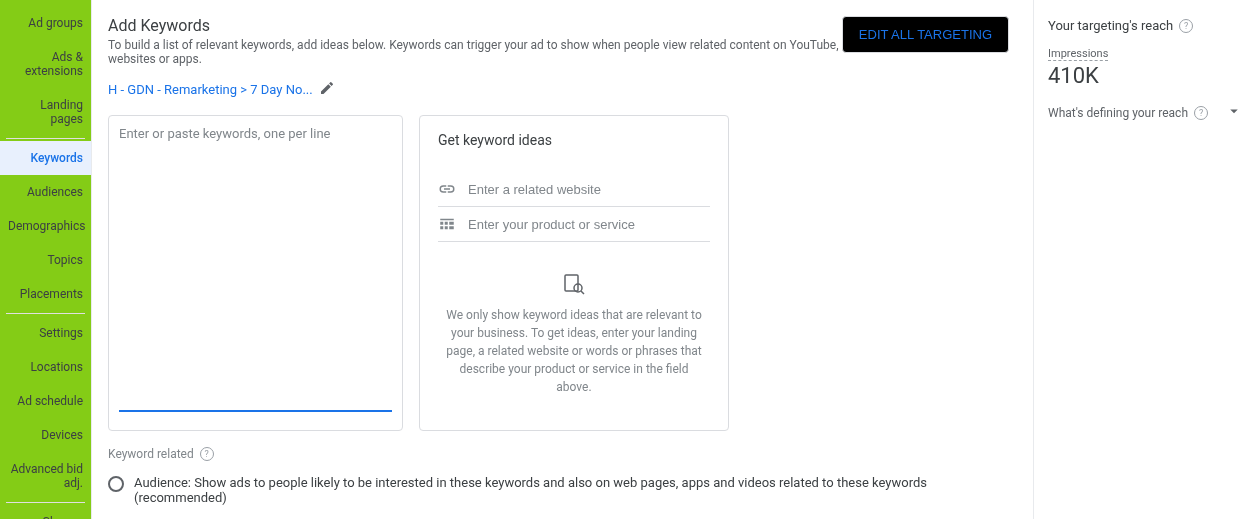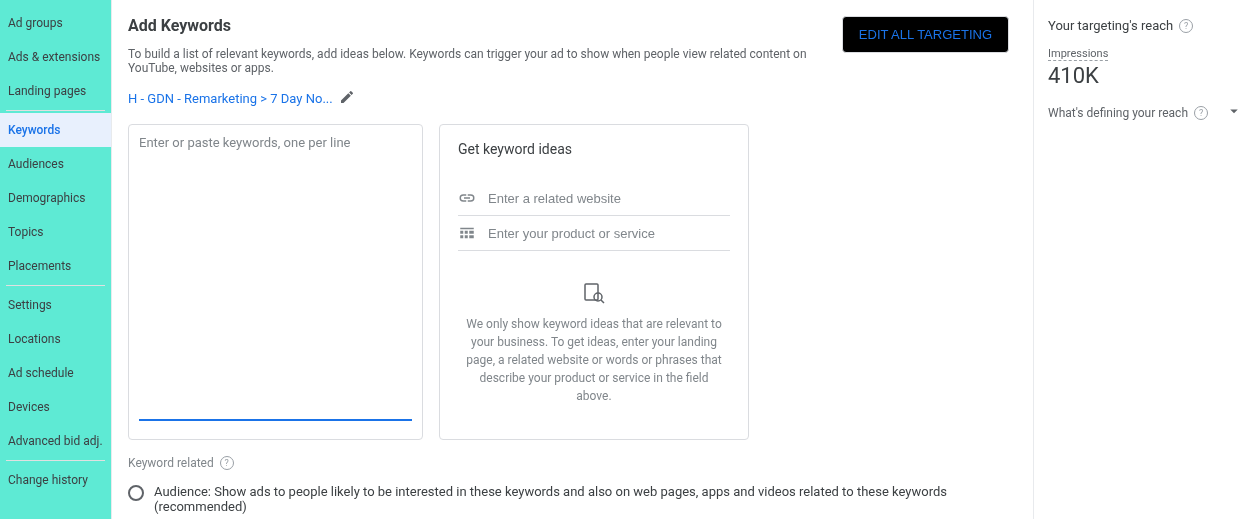--- a/index.html
+++ b/index.html
@@ -8,25 +8,26 @@
     font-size: 13px;
     color: #3c4043;
     background: #fff;
     width: 1257px;
     height: 519px;
     overflow: hidden;
     display: flex;
   }
   
   .sidebar {
-    width: 112px;
-    background: #5eead4;
+    width: 92px;
+    background: #84cc16;
     border-right: 1px solid #e8eaed;
     padding-top: 6px;
     flex-shrink: 0;
+    text-align: right;
   }
   .sidebar-item {
     display: block;
     padding: 10px 8px;
     font-size: 12px;
     color: #3c4043;
     cursor: pointer;
   }
   .sidebar-item.active {
     background: #e8f0fd;
@@ -45,23 +46,23 @@
     position: relative;
     overflow: auto;
   }
   .header-row {
     display: flex;
     align-items: flex-start;
     justify-content: space-between;
   }
   .page-title {
     font-size: 16px;
-    font-weight: 700;
-    color: #3c4043;
-    margin-bottom: 12px;
+    font-weight: 400;
+    color: #3c4043;
+    margin-bottom: 3px;
   }
   .page-description {
     font-size: 12px;
     color: #5f6368;
     margin-bottom: 14px;
   }
   .breadcrumb-row {
     display: flex;
     align-items: center;
     gap: 6px;

